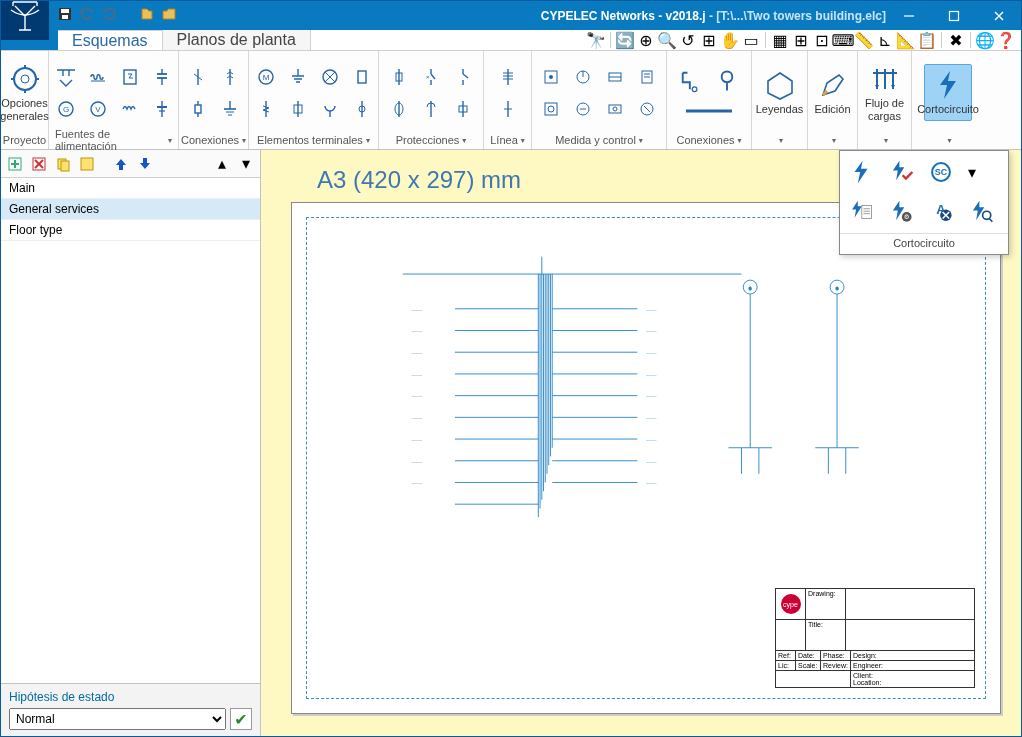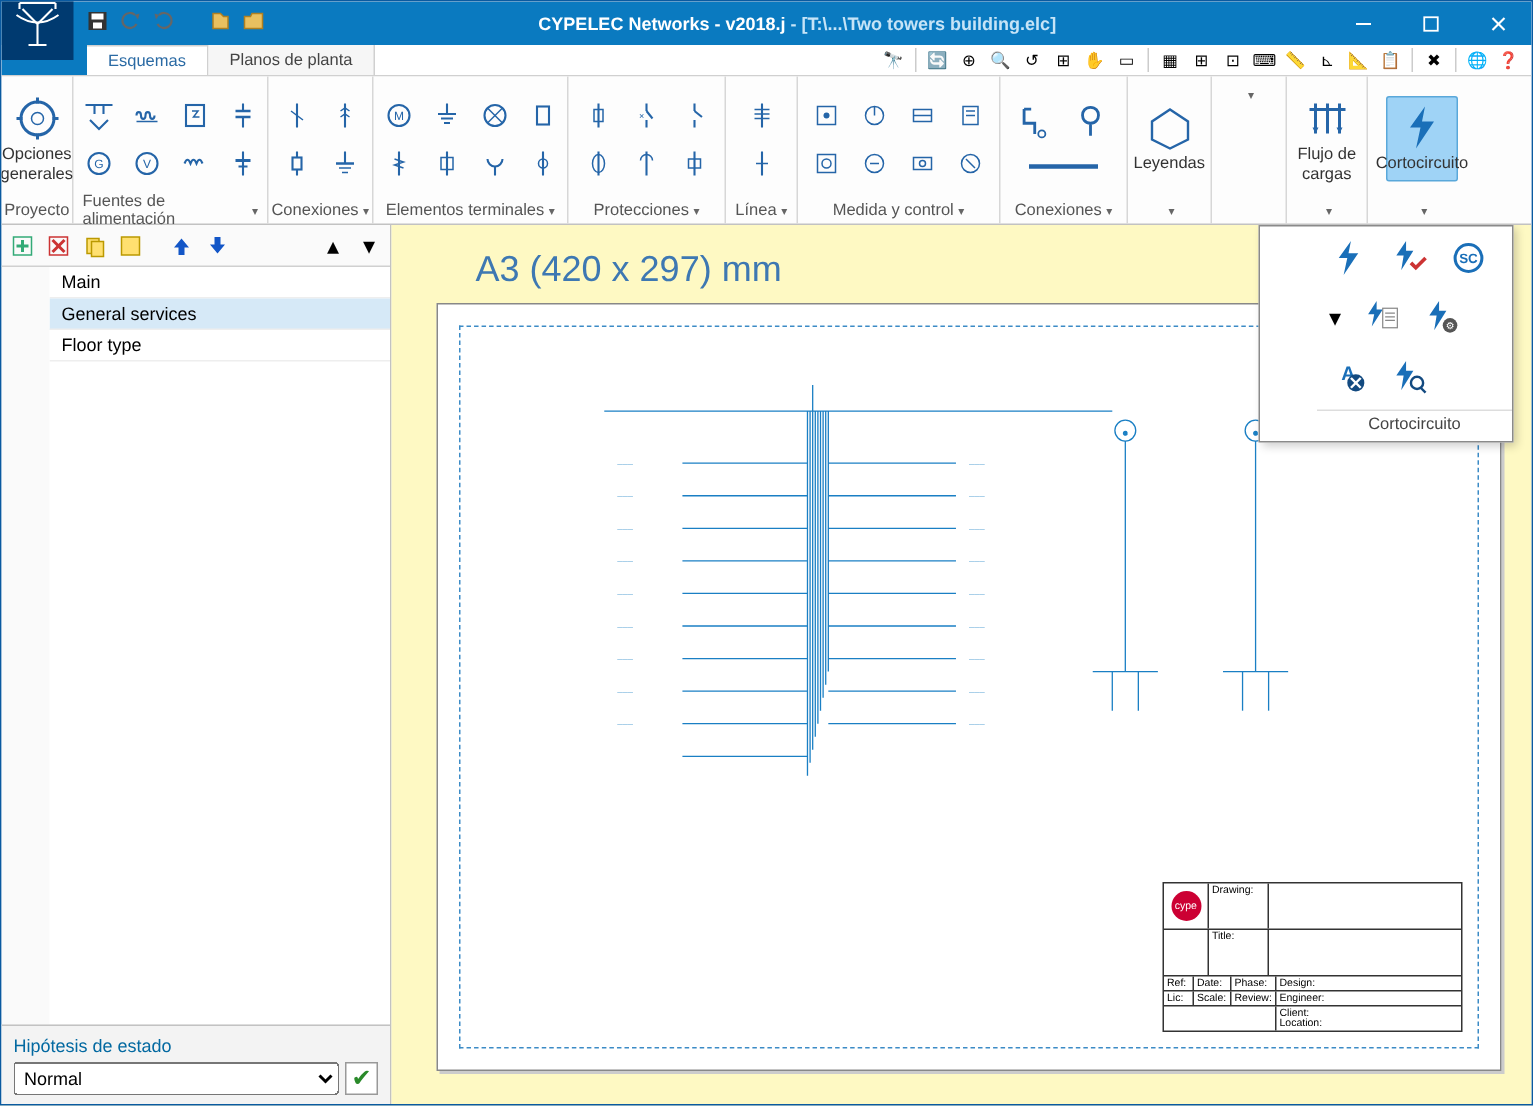--- a/index.html
+++ b/index.html
@@ -3,28 +3,28 @@
 <meta charset="utf-8">
 <style>
 * { margin: 0; padding: 0; box-sizing: border-box; font-family: "Segoe UI", Tahoma, sans-serif; }
 body { width: 1022px; height: 737px; overflow: hidden; background: #fff; border: 1px solid #0a5aa0; }
 
 
 .titlebar { height: 29px; background: #0a7ac0; color: #fff; display: flex; align-items: center; font-size: 12px; }
 .titlebar .logo { width: 48px; height: 48px; background: #003a70; position: relative; display:flex; align-items:center; justify-content:center; }
 .titlebar .logo svg { width: 36px; height: 36px; }
 .titlebar .qat { display: flex; align-items: center; gap: 6px; padding-left: 8px; }
-.titlebar .title { flex: 1; text-align: center; font-weight: 600; }
+.titlebar .title { flex: 1; text-align: right; font-weight: 600; }
 .titlebar .title .faded { color: #c6e4f7; }
 .titlebar .winbtns { display: flex; }
 .titlebar .winbtn { width: 45px; height: 29px; display: flex; align-items: center; justify-content: center; cursor: pointer; }
 .titlebar .winbtn svg { stroke: #fff; fill: none; }
 
 
-.tabstrip { height: 21px; background: #fff; display: flex; align-items: stretch; font-size: 11px; border-bottom: 1px solid #d0d0d0; }
+.tabstrip { height: 21px; background: #fff; display: flex; align-items: stretch; font-size: 16px; border-bottom: 1px solid #d0d0d0; }
 .tabstrip .tab-spacer { width: 57px; background:#0a7ac0; }
 .tabstrip .tab { padding: 2px 14px; border-right: 1px solid #d0d0d0; color: #444; cursor: pointer; display:flex; align-items:center; background:#f6f6f6; }
 .tabstrip .tab.active { background: #fff; color: #2a6aa4; border-top:1px solid #d0d0d0; }
 .tabstrip .right-icons { margin-left: auto; display: flex; align-items: center; gap: 3px; padding-right: 6px; }
 .tabstrip .right-icons .ic { width: 18px; height: 18px; display: flex; align-items: center; justify-content: center; cursor: pointer; }
 .tabstrip .right-icons .sep { width:1px; height:16px; background:#ccc; margin:0 2px; }
 
 
 .ribbon { height: 99px; background: #fdfdfd; display: flex; border-bottom: 1px solid #c2c2c2; }
 .ribbon-group { border-right: 1px solid #d7d7d7; display: flex; flex-direction: column; padding: 3px 6px 0 6px; align-items: center; }
@@ -38,21 +38,21 @@
 .icon-grid { display: grid; grid-template-columns: repeat(var(--cols,4), 30px); grid-auto-rows: 30px; gap: 2px; }
 .icon-grid .cell { display: flex; align-items: center; justify-content: center; cursor: pointer; border-radius: 2px; }
 .icon-grid svg { width: 22px; height: 22px; }
 
 
 .main { display: flex; height: calc(737px - 29px - 21px - 99px - 2px); }
 .sidebar { width: 260px; border-right: 1px solid #c2c2c2; display: flex; flex-direction: column; background:#fafafa; }
 .side-toolbar { height: 28px; border-bottom: 1px solid #d0d0d0; display: flex; align-items: center; gap: 4px; padding: 0 4px; }
 .side-toolbar .ic { width: 20px; height: 20px; display:flex; align-items:center; justify-content:center; cursor:pointer; }
 .side-toolbar .spacer { flex: 1; }
-.tree { flex: 1; background: #fff; overflow: auto; font-size: 12px; margin-left: 32px; }
+.tree { flex: 1; background: #fff; overflow: auto; font-size: 12px; }
 .tree .item { padding: 3px 8px; border-bottom: 1px solid #eee; cursor: pointer; }
 .tree .item.selected { background: #d6e9f7; }
 .hyp { padding: 6px 8px; border-top:1px solid #c2c2c2; background:#f3f3f3; }
 .hyp .lbl { font-size: 12px; color:#0369a1; margin-bottom:4px; }
 .hyp-row { display:flex; gap:4px; align-items:center; }
 .hyp select { flex:1; font-size:12px; padding:2px; }
 .hyp .chk { width:22px; height:22px; border:1px solid #999; display:flex; align-items:center; justify-content:center; color:#2a8a2a; cursor:pointer; background:#fff; }
 
 .canvas-wrap { flex: 1; background: #fef9c3; position: relative; overflow: hidden; }
 .paper-title { position:absolute; top:16px; left:56px; font-size: 24px; color:#3e78b2; }
@@ -60,21 +60,21 @@
 .paper-inner { position:absolute; inset:14px; border:1px dashed #3c8bc6; }
 .title-block { position:absolute; right:10px; bottom:10px; width:200px; border:1px solid #333; font-size:7px; }
 .title-block .row { display:flex; border-bottom:1px solid #333; }
 .title-block .row:last-child { border-bottom:none; }
 .title-block .cell { border-right:1px solid #333; padding:1px 2px; }
 .title-block .cell:last-child { border-right:none; }
 .title-block .logo-cell { width:30px; height:30px; display:flex; align-items:center; justify-content:center; }
 .title-block .logo-badge { width:20px; height:20px; background:#c03; border-radius:50%; color:#fff; font-size:7px; display:flex; align-items:center; justify-content:center; }
 
 
-.sc-panel { position:absolute; top:0; right:12px; width:170px; background:#fff; border:1px solid #8a8a8a; box-shadow:2px 2px 6px rgba(0,0,0,.2); z-index:50;padding-left:38px; }
+.sc-panel { position:absolute; top:0; right:12px; width:170px; background:#fff; border:1px solid #8a8a8a; box-shadow:2px 2px 6px rgba(0,0,0,.2); z-index:50; }
 .sc-panel .icons { display:flex; flex-wrap:wrap; padding:6px; gap:10px; align-items:center; justify-content:flex-start; }
 .sc-panel .ic { width:30px; height:30px; display:flex; align-items:center; justify-content:center; cursor:pointer; }
 .sc-panel .lbl { text-align:center; font-size:11px; padding:3px 0 5px; border-top:1px solid #ddd; color:#444; }
 
 
 .schematic { position:absolute; top:30px; left:40px; right:40px; bottom:120px; }
 .schematic svg { width:100%; height:100%; }
 .sch-line { stroke:#1a7fc4; stroke-width:1; fill:none; }
 .sch-text { fill:#1a7fc4; font-size:4px; }
 
@@ -497,20 +497,31 @@
               <polygon points="16,4 28,12 28,24 16,30 4,24 4,12" class="col-blue" stroke-width="1.6"></polygon>
             </svg>
           </div>
       <div class="txt">Leyendas</div>
     </div>
       </div>
     <div class="label drop"></div>
   </div>
 
   <div class="ribbon-group" style="width:50px">
+    <div class="body">
+        <div class="big-btn">
+      <div class="ic">
+            <svg viewBox="0 0 32 32">
+              <path d="M6 26 l4 -12 l12 -8 l4 4 l-8 12 z" class="col-blue" stroke-width="1.6"></path>
+              <line x1="6" y1="26" x2="10" y2="22" stroke="#e8a030" stroke-width="3"></line>
+            </svg>
+          </div>
+      <div class="txt">Edición</div>
+    </div>
+      </div>
     <div class="label drop"></div>
   </div>
 
   <div class="ribbon-group" style="width:54px">
     <div class="body">
         <div class="big-btn">
       <div class="ic">
             <svg viewBox="0 0 32 32">
               <line x1="8" y1="6" x2="8" y2="26" class="col-blue" stroke-width="2"></line>
               <line x1="16" y1="6" x2="16" y2="26" class="col-blue" stroke-width="2"></line>

